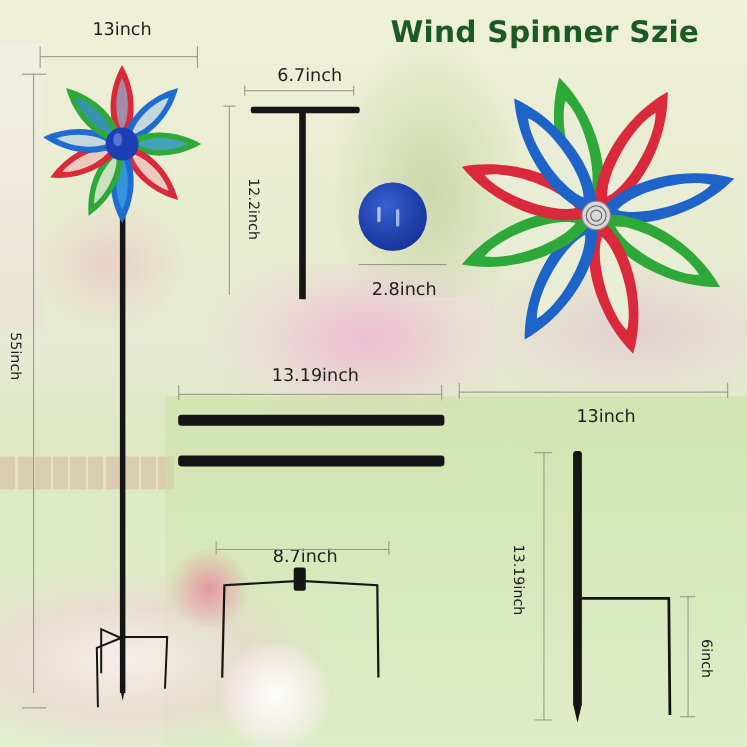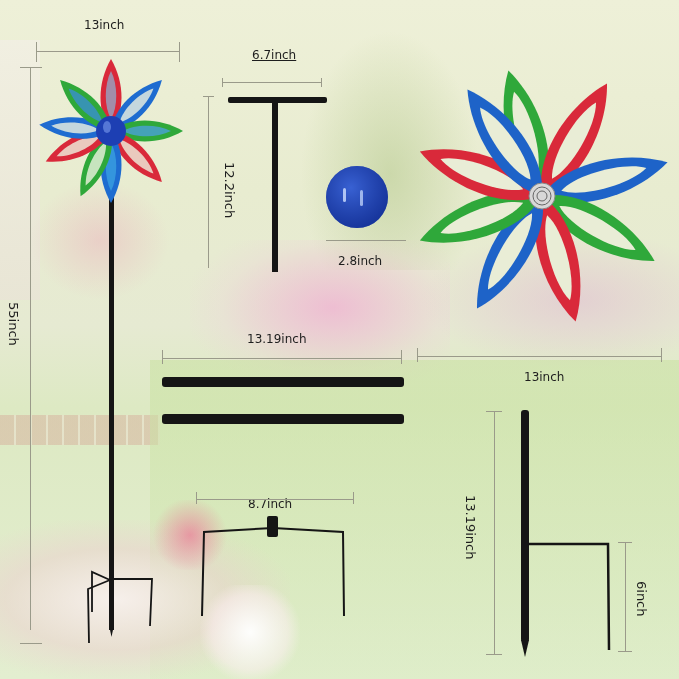--- a/index.html
+++ b/index.html
@@ -1,20 +1,20 @@
 <!DOCTYPE html>
 <html><head>
 <meta charset="utf-8">
 <style>
   html, body { margin:0; padding:0; }
   body { width:679px; height:679px; overflow:hidden; font-family:"DejaVu Sans", sans-serif; }
   #stage { position:relative; width:679px; height:679px; overflow:hidden;
     background: linear-gradient(180deg, #eef0d8 0%, #e8ecd0 28%, #e6ead2 48%, #dde9c3 60%, #e3eed0 100%); }
   .bg { position:absolute; pointer-events:none; }
-  .label { position:absolute; font-size:12px; color:#1e1e1e; white-space:nowrap; line-height:1; font-family:"DejaVu Sans", sans-serif; }
+  .label { position:absolute; font-size:16px; color:#1e1e1e; white-space:nowrap; line-height:1; font-family:"DejaVu Sans", sans-serif; }
   .vlabel { position:absolute; font-size:13px; color:#1e1e1e; white-space:nowrap; line-height:1; transform-origin:left top; transform:rotate(90deg); }
   .dim { position:absolute; background:#9a9a8a; }
   .title { position:absolute; left:355px; top:14px; font-family:"DejaVu Sans", sans-serif; font-weight:bold; font-size:27px; color:#1b5a25; letter-spacing:0.2px; }
   svg { position:absolute; overflow:visible; }
 </style>
 </head>
 <body>
 
 <div id="stage">
 
@@ -22,20 +22,21 @@
   <div class="bg" style="left:0;top:40px;width:40px;height:260px;background:linear-gradient(180deg,#f2efe4,#e9e4d6);opacity:0.8;"></div>
   <div class="bg" style="left:30px;top:180px;width:140px;height:120px;background:radial-gradient(ellipse, rgba(235,180,190,0.5), rgba(235,220,210,0) 70%);"></div>
   <div class="bg" style="left:190px;top:240px;width:260px;height:150px;background:radial-gradient(ellipse at 55% 45%, rgba(240,175,210,0.75), rgba(240,200,220,0.2) 55%, rgba(230,230,210,0) 75%);"></div>
   <div class="bg" style="left:420px;top:230px;width:259px;height:140px;background:radial-gradient(ellipse at 60% 50%, rgba(225,190,210,0.6), rgba(220,225,200,0) 70%);"></div>
   <div class="bg" style="left:0;top:415px;width:160px;height:30px;background:repeating-linear-gradient(90deg, rgba(215,180,160,0.55) 0 14px, rgba(235,220,205,0.55) 14px 16px);"></div>
   <div class="bg" style="left:150px;top:360px;width:529px;height:319px;background:linear-gradient(180deg, rgba(200,225,160,0.55), rgba(215,235,190,0.35));"></div>
   <div class="bg" style="left:0;top:520px;width:290px;height:159px;background:radial-gradient(ellipse at 40% 50%, rgba(250,240,240,0.85), rgba(240,200,210,0.4) 45%, rgba(220,230,190,0) 75%);"></div>
   <div class="bg" style="left:150px;top:500px;width:80px;height:70px;background:radial-gradient(circle, rgba(235,120,150,0.7), rgba(235,150,170,0) 70%);"></div>
   <div class="bg" style="left:200px;top:585px;width:100px;height:94px;background:radial-gradient(circle, rgba(255,255,255,0.95), rgba(255,240,245,0.5) 55%, rgba(255,255,255,0) 75%);"></div>
 
+  <div class="title">Wind Spinner Szie</div>
 
   <div class="label" style="left:84px;top:19px;">13inch</div>
   <div class="dim" style="left:36px;top:51px;width:144px;height:1px;"></div>
   <div class="dim" style="left:36px;top:42px;width:1px;height:20px;"></div>
   <div class="dim" style="left:179px;top:42px;width:1px;height:20px;"></div>
 
   <div class="dim" style="left:30px;top:67px;width:1px;height:563px;"></div>
   <div class="dim" style="left:20px;top:67px;width:22px;height:1px;"></div>
   <div class="dim" style="left:20px;top:643px;width:22px;height:1px;"></div>
   <div class="vlabel" style="left:20px;top:302px;">55inch</div>
@@ -88,21 +89,21 @@
         <g transform="rotate(315)">
             <path d="M0,0 C-14,-18 -14,-48 0,-72 C14,-48 14,-18 0,0Z" fill="#2fa83a"></path>
             <path d="M0,-12 C-7,-24 -7,-46 0,-60 C7,-46 7,-24 0,-12Z" fill="#3a8fd0" opacity="0.8"></path>
           </g>
       </g>
       <circle r="15" fill="#1d3fb3"></circle>
       <ellipse cx="-4" cy="-4" rx="4" ry="6" fill="#6d8fe6" opacity="0.7"></ellipse>
     </g>
   </svg>
 
-  <div class="label" style="left:252px;top:49px;text-decoration:underline;">6.7inch</div>
+  <div class="label" style="left:252px;top:61px;">6.7inch</div>
   <div class="dim" style="left:222px;top:82px;width:100px;height:1px;"></div>
   <div class="dim" style="left:222px;top:78px;width:1px;height:9px;"></div>
   <div class="dim" style="left:321px;top:78px;width:1px;height:9px;"></div>
 
   <div class="dim" style="left:208px;top:96px;width:1px;height:172px;"></div>
   <div class="dim" style="left:203px;top:96px;width:11px;height:1px;"></div>
   <div class="vlabel" style="left:236px;top:162px;">12.2inch</div>
 
   <svg width="679" height="679" style="left:0;top:0;">
     <rect x="228" y="97" width="99" height="6" rx="2" fill="#151515"></rect>

